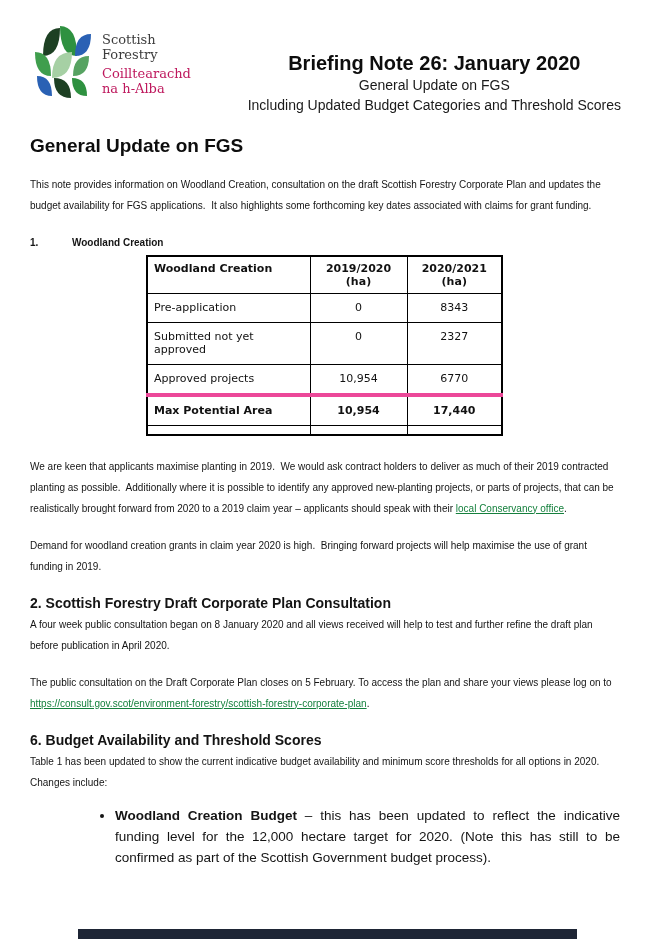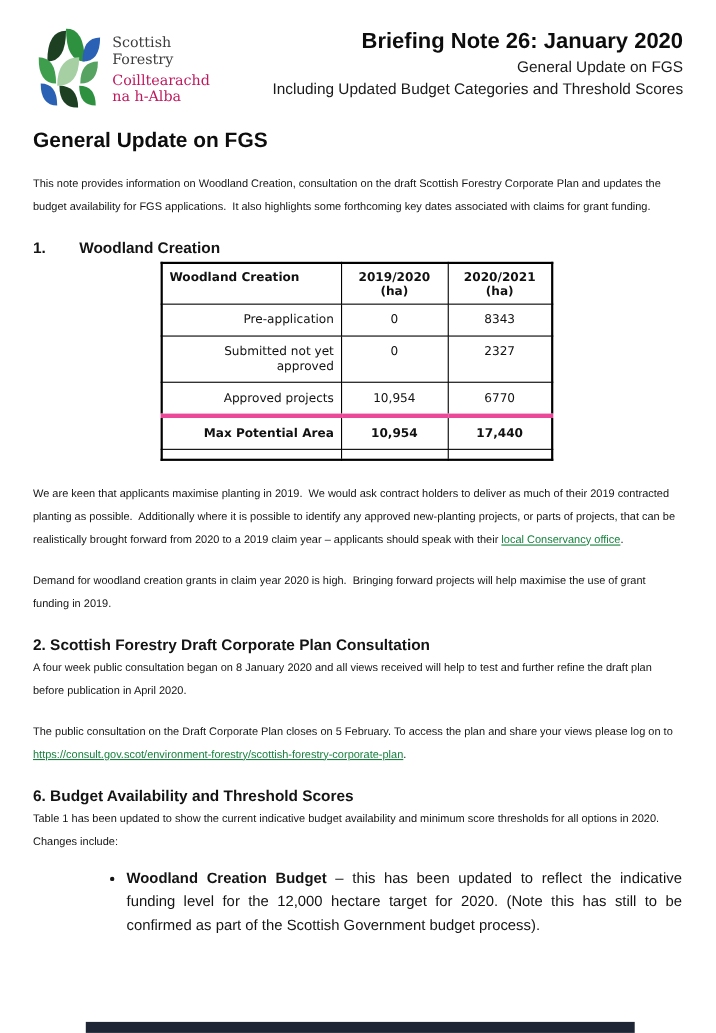--- a/index.html
+++ b/index.html
@@ -14,46 +14,46 @@
     color: #141414;
     padding: 26px 30px 0 30px;
   }
   
   .masthead { display: flex; justify-content: space-between; align-items: flex-start; }
   .logo-group { display: flex; align-items: flex-start; margin-left: 5px; }
   .logo-mark { width: 58px; height: 72px; flex: 0 0 auto; }
   .logo-text { margin-left: 9px; margin-top: 6px; }
   .logo-en { font-family: "DejaVu Serif", serif; font-size: 13px; line-height: 15px; color: #3c3c3c; }
   .logo-gd { font-family: "DejaVu Serif", serif; font-size: 13px; line-height: 15px; color: #be185d; margin-top: 4px; }
-  .title-block { text-align: right; margin-top: 0; }
+  .title-block { text-align: center; margin-top: 25px; }
   .doc-title { font-size: 20px; font-weight: bold; color: #0d0d0d; line-height: 24px; }
   .doc-sub { font-size: 14px; color: #1a1a1a; line-height: 20px; }
   
   .h1 { font-size: 19px; font-weight: bold; color: #0d0d0d; margin: 20px 0 17px 0; }
   .para { font-size: 10px; line-height: 21px; white-space: pre-wrap; margin: 0 0 16px 0; }
   .h2 { font-size: 14px; font-weight: bold; margin: 0 0 0 0; line-height: 21px; }
-  .sec1-head { font-size: 14px; font-weight: bold; line-height: 21px; margin-top: 1px; }
+  .sec1-head { font-size: 10px; font-weight: bold; line-height: 21px; margin-top: 1px; }
   .sec1-head .num { display: inline-block; width: 42px; }
   a.doc-link { color: #15803d; text-decoration: underline; cursor: pointer; }
   
   .wc-table {
     border-collapse: collapse;
     margin: 2px 0 20px 116px;
     font-family: "DejaVu Sans", sans-serif;
     font-size: 11px;
     color: #111;
   }
   .wc-table th, .wc-table td { border: 1px solid #000; }
   .wc-table { border: 2px solid #000; }
   .wc-table th { font-weight: bold; vertical-align: top; padding: 5px 6px; }
   .wc-table th.lbl { text-align: left; width: 163px; }
   .wc-table th.yr { text-align: center; width: 97px; }
   .wc-table th.yr2 { text-align: center; width: 95px; }
   .wc-table td { padding: 7px 6px 8px 6px; vertical-align: top; }
-  .wc-table td.lbl { text-align: right; }
+  .wc-table td.lbl { text-align: left; }
   .wc-table td.num { text-align: center; }
   .wc-table tr.total td { border-top: 4px solid #ec4899; font-weight: bold; }
   .wc-table tr.spacer td { height: 9px; padding: 0; }
   
   .bullets { margin: 0 0 16px 0; padding-left: 85px; }
   .bullets li {
     font-size: 13.5px; line-height: 21px;
     text-align: justify;
     padding-right: 1px;
     margin-bottom: 1px;

